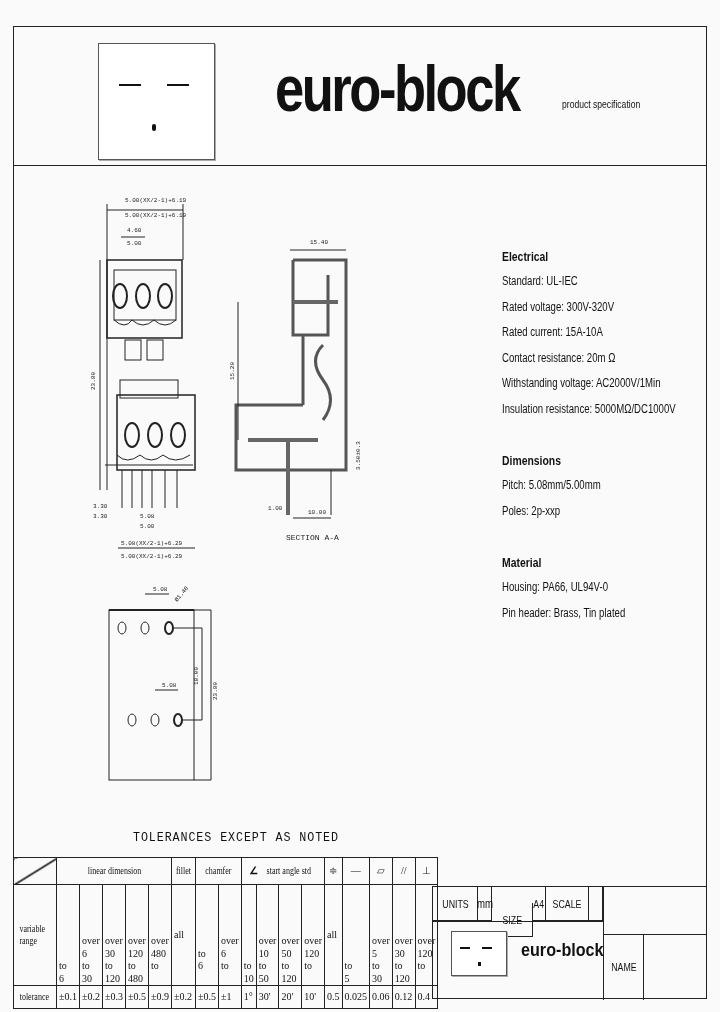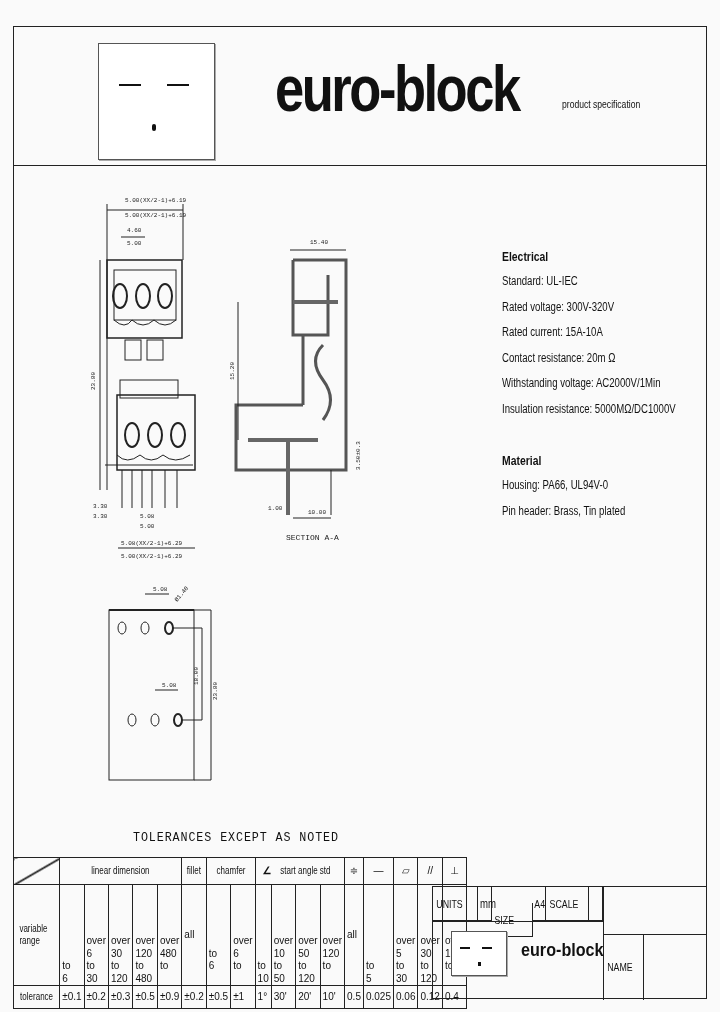--- a/index.html
+++ b/index.html
@@ -10,27 +10,27 @@
   .logo-box .dash { position:absolute; height:2px; background:#111; top:40px; width:22px; }
   .logo-box .dot { position:absolute; left:53px; top:80px; width:4px; height:7px; border-radius:2px; background:#111; }
   .brand { position:absolute; left:275px; top:52px; font-size:64px; font-weight:bold; letter-spacing:-3px; transform:scaleX(0.82); transform-origin:left top; }
   .subtitle { position:absolute; left:562px; top:98px; font-size:11px; transform:scaleX(0.78); transform-origin:left top; }
   .specs { position:absolute; left:502px; top:244px; width:200px; font-size:12px; }
   .specs .sec { margin-bottom:26px; }
   .specs .sec-title { font-weight:bold; font-size:13px; line-height:25px; transform:scaleX(0.8); transform-origin:left center; white-space:nowrap; }
   .specs .line { line-height:25.5px; transform:scaleX(0.8); transform-origin:left center; white-space:nowrap; }
   .draw { position:absolute; }
   .tol-title { position:absolute; left:133px; top:830px; font-family:"Liberation Mono", monospace; font-size:13px; transform:scaleX(0.9); transform-origin:left top; letter-spacing:1px; }
-  table.tol { position:absolute; left:13px; top:857px; border-collapse:collapse; font-size:10px; font-family:Liberation Sans, sans-serif; }
+  table.tol { position:absolute; left:13px; top:857px; border-collapse:collapse; font-size:10px; font-family:Liberation Serif, serif; }
   table.tol td { border:1px solid #222; padding:0 2px; vertical-align:bottom; text-align:left; line-height:12.5px; }
   table.tol td.hdr { height:26px; vertical-align:middle; text-align:center; }
   table.tol tr.rng td { height:100px; }
   table.tol tr.val td { height:22px; vertical-align:middle; }
   .tb { position:absolute; left:432px; top:886px; width:275px; height:113px; border:1px solid #222; box-sizing:border-box; font-size:11px; }
-  .tb .cell { position:absolute; border-right:1px solid #222; border-bottom:1px solid #222; box-sizing:border-box; display:flex; align-items:center; }
+  .tb .cell { position:absolute; border-right:1px solid #222; border-bottom:1px solid #222; box-sizing:border-box; display:flex; align-items:center; justify-content:center; }
   .tb-logo { position:absolute; left:18px; top:44px; width:54px; height:43px; border:1px solid #555; background:#fff; box-shadow:1px 1px 0 #aaa; }
   .tb-logo .dash { position:absolute; top:15px; height:2px; width:10px; background:#111; }
   .tb-logo .dot { position:absolute; left:26px; top:30px; width:3px; height:4px; background:#111; }
   .tb-brand { position:absolute; left:88px; top:52px; font-size:19px; font-weight:bold; transform:scaleX(0.85); transform-origin:left top; }
   .narrow { transform:scaleX(0.8); display:inline-block; white-space:nowrap; }
 </style>
 </head>
 <body>
 
 <div class="sheet"></div>
@@ -46,20 +46,25 @@
 
 <div class="specs">
   <div class="sec">
     <div class="sec-title">Electrical</div>
     <div class="line">Standard: UL-IEC</div>
     <div class="line">Rated voltage: 300V-320V</div>
     <div class="line">Rated current: 15A-10A</div>
     <div class="line">Contact resistance: 20m Ω</div>
     <div class="line">Withstanding voltage: AC2000V/1Min</div>
     <div class="line">Insulation resistance: 5000MΩ/DC1000V</div>
+  </div>
+  <div class="sec">
+    <div class="sec-title">Dimensions</div>
+    <div class="line">Pitch: 5.08mm/5.00mm</div>
+    <div class="line">Poles: 2p-xxp</div>
   </div>
   <div class="sec">
     <div class="sec-title">Material</div>
     <div class="line">Housing: PA66, UL94V-0</div>
     <div class="line">Pin header: Brass, Tin plated</div>
   </div>
 </div>
 
 <svg class="draw" style="left:85px;top:190px" width="140" height="380" font-family="Liberation Mono, monospace" font-size="6" fill="none" stroke="#222" stroke-width="1">
   <line x1="22" y1="20" x2="98" y2="20"></line>

